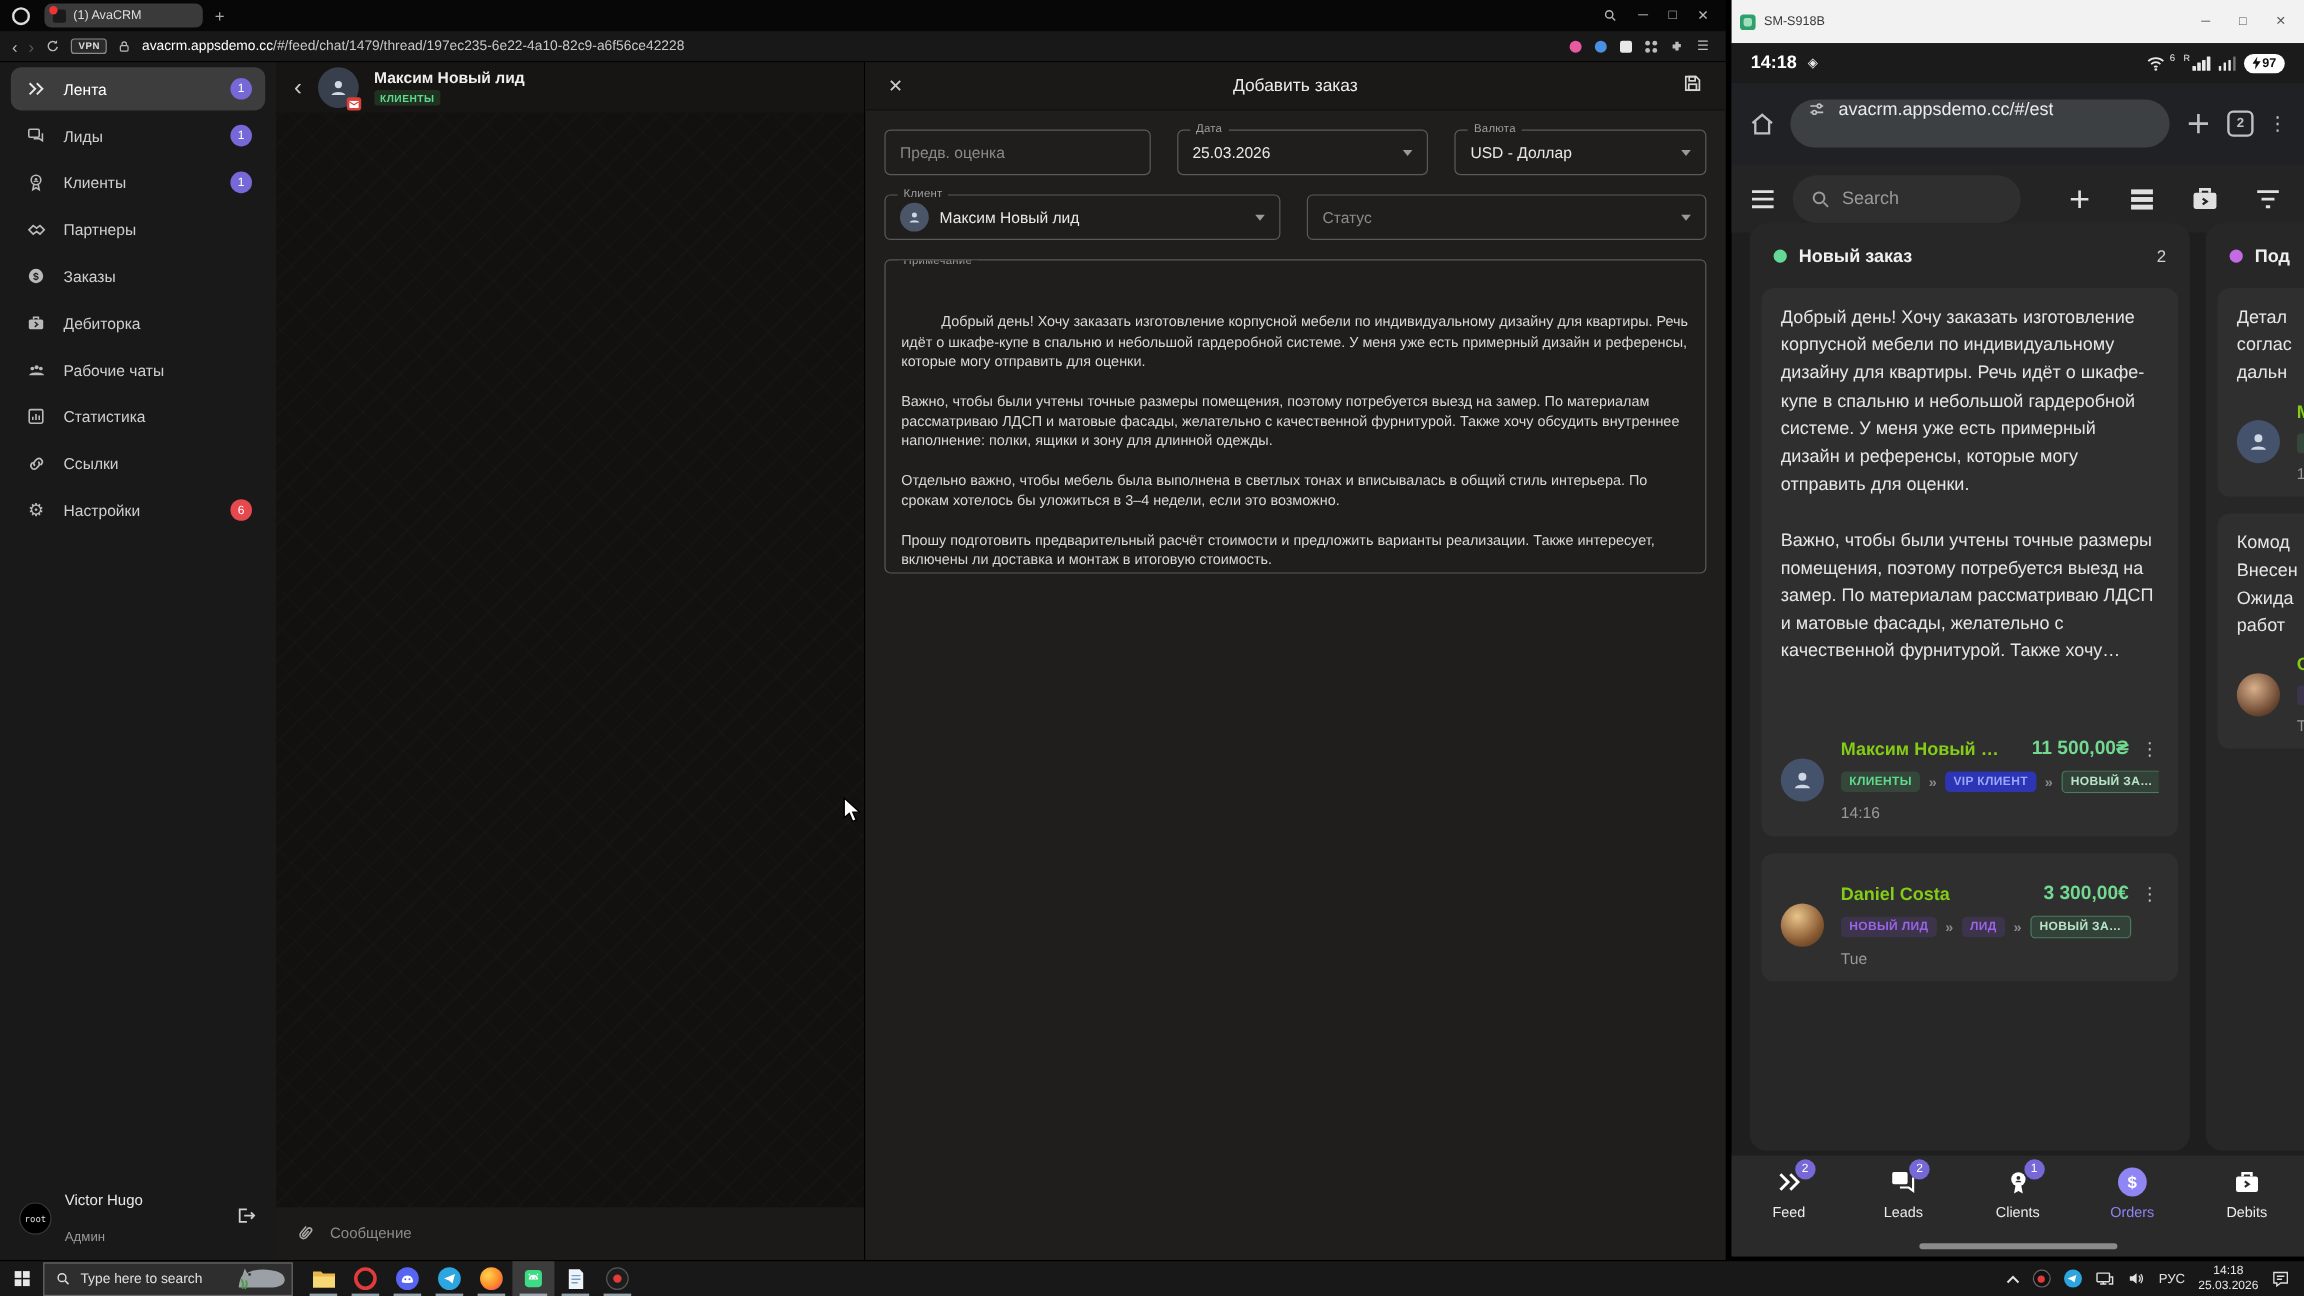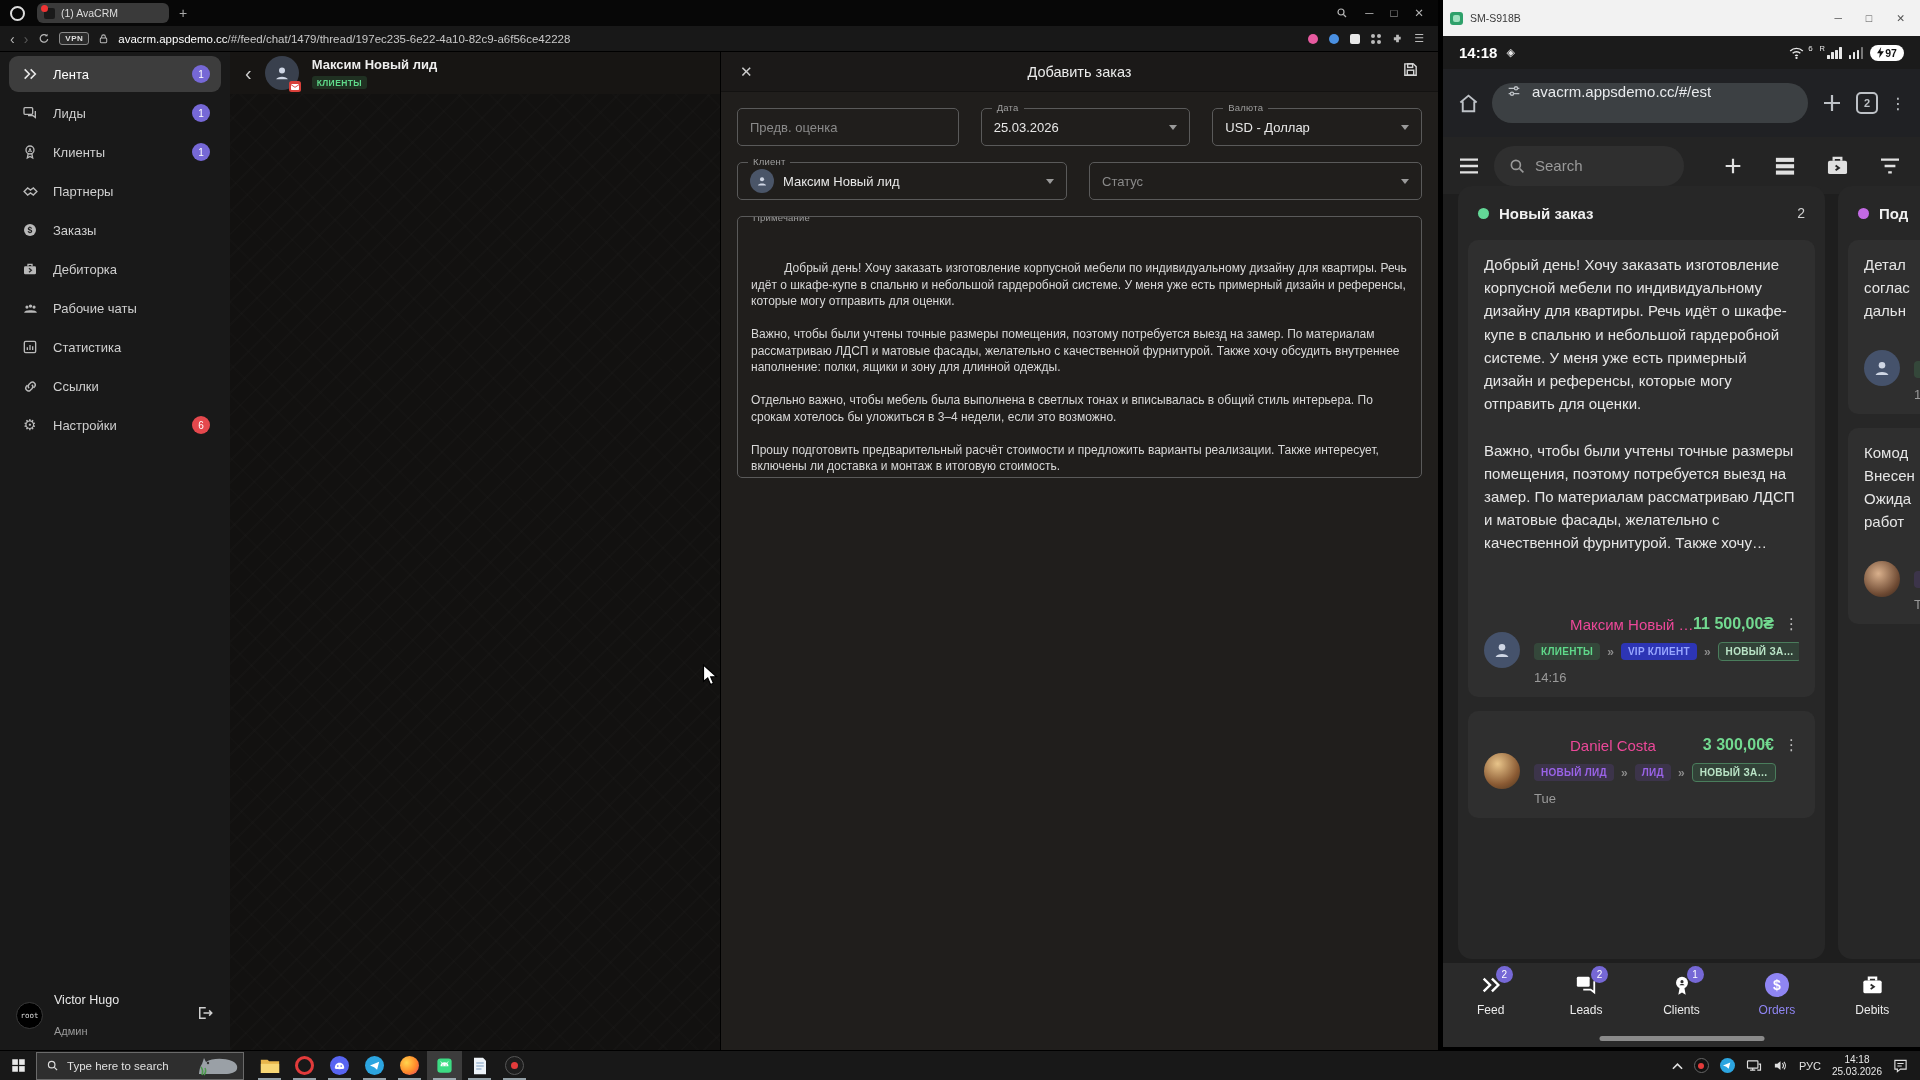--- a/index.html
+++ b/index.html
@@ -116,21 +116,21 @@
   .kname { font-size:15px; font-weight:bold; color:#f0f0f0;}
   .kcount { margin-left:auto; font-size:14px; color:#d0d0d0;}
   .kcard { background:#2f2f2f; border-radius:10px; padding:13px 16px 12px; margin-bottom:14px;}
   .kcard-text { font-size:15px; line-height:23.2px; color:#e6e6e6; white-space:pre-wrap; overflow:hidden;}
   .cfoot { display:flex; gap:14px; margin-top:12px;}
   .kava { width:36px; height:36px; border-radius:50%; background:#45526b; flex:none; align-self:center; display:flex; align-items:center; justify-content:center; overflow:hidden;}
   .kava.photo1 { background:radial-gradient(circle at 38% 30%, #e8c48a, #8a5a33 62%, #43301c); }
   .kava.photo2 { background:radial-gradient(circle at 40% 35%, #d9b08c, #6e4a33 65%, #30221a); }
   .cmeta { flex:1; min-width:0;}
   .crow1 { display:flex; align-items:center; }
-  .kcontact { flex:1; font-size:15px; font-weight:normal; color:#ec4899; white-space:nowrap; overflow:hidden;margin-left:36px;}
+  .kcontact { flex:1; font-size:15px; font-weight:bold; color:#84cc16; white-space:nowrap; overflow:hidden;}
   .kamount { font-size:16px; font-weight:bold; color:#72d990; white-space:nowrap;}
   .ckebab { color:#c0c0c0; font-size:15px; margin-left:10px;}
   .crow2 { display:flex; align-items:center; gap:7px; margin-top:9px; flex-wrap:nowrap; overflow:hidden;}
   .ktag { font-size:10px; font-weight:bold; letter-spacing:.3px; padding:3px 7px; border-radius:4px; white-space:nowrap;}
   .tg-green { color:#5fd98a; background:rgba(80,200,120,.16);}
   .tg-vip { color:#98a6ff; background:#2d35b5;}
   .tg-newo { color:#b9e3c6; background:rgba(80,200,120,.13); border:1px solid #4a7d5c;}
   .tg-purple { color:#9a63e8; background:rgba(130,80,220,.16);}
   .tsep { color:#8a8a8a; font-size:12px; font-weight:bold;}
   .ktime { margin-top:9px; font-size:13px; color:#9a9a9a;}
@@ -334,20 +334,26 @@
                 <rect width="12" height="9" rx="1" fill="#fff"></rect>
                 <path d="M0 1l6 4 6-4" fill="none" stroke="#d9403a" stroke-width="1.4"></path>
               </svg>
             </span>
         </div>
         <div>
           <div class="cname">Максим Новый лид</div>
           <span class="ctag">КЛИЕНТЫ</span>
         </div>
       </div>
+      <div class="msgbar">
+        <svg width="18" height="18" viewBox="0 0 24 24" transform="rotate(40)">
+            <path d="M8 5v9a4 4 0 0 0 8 0V6a2.6 2.6 0 0 0-5.2 0v8a1.3 1.3 0 0 0 2.6 0V7" fill="none" stroke="#a8a8a8" stroke-width="1.8"></path>
+          </svg>
+        <input class="msginput" placeholder="Сообщение" style="">
+      </div>
     </div>
 
     <div class="modal">
       <div class="modal-header">
         <span class="mclose">✕</span>
         <div class="mtitle">Добавить заказ</div>
         <span class="msave"><svg width="17" height="17" viewBox="0 0 24 24">
               <path d="M4 4h12l4 4v12H4z" fill="none" stroke="#d5d5d5" stroke-width="2"></path>
               <rect x="8" y="4" width="7" height="5" fill="none" stroke="#d5d5d5" stroke-width="2"></rect>
               <rect x="7.5" y="13" width="9" height="7" fill="none" stroke="#d5d5d5" stroke-width="2"></rect>

